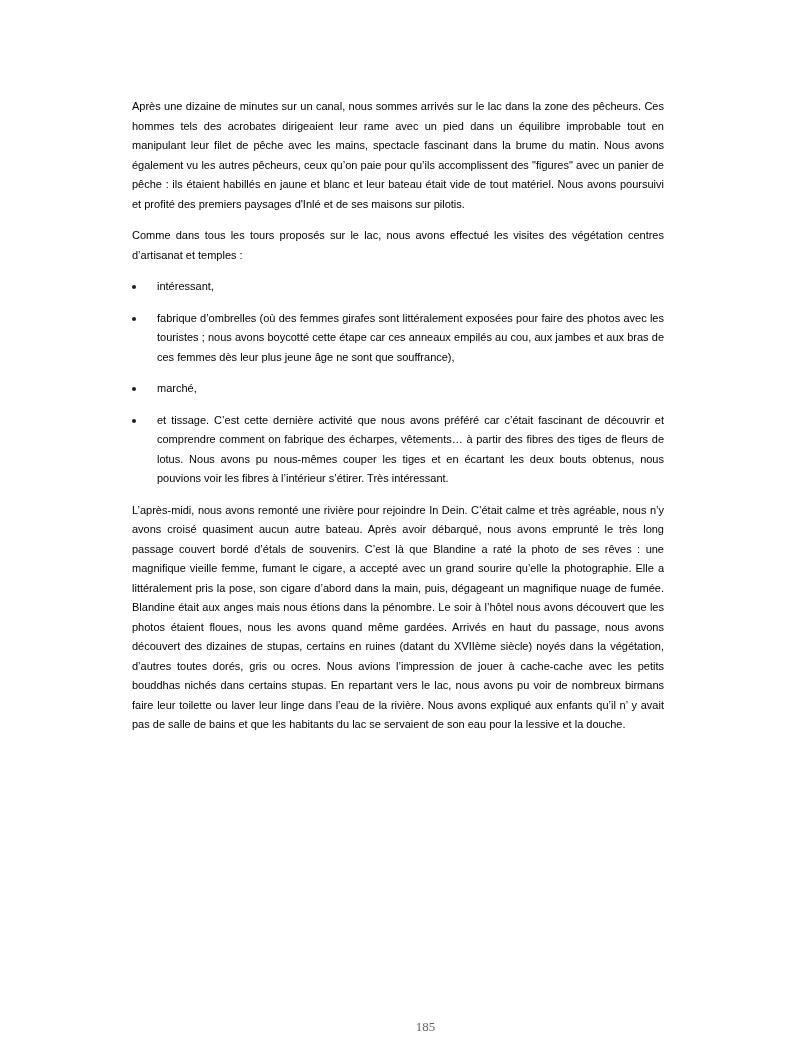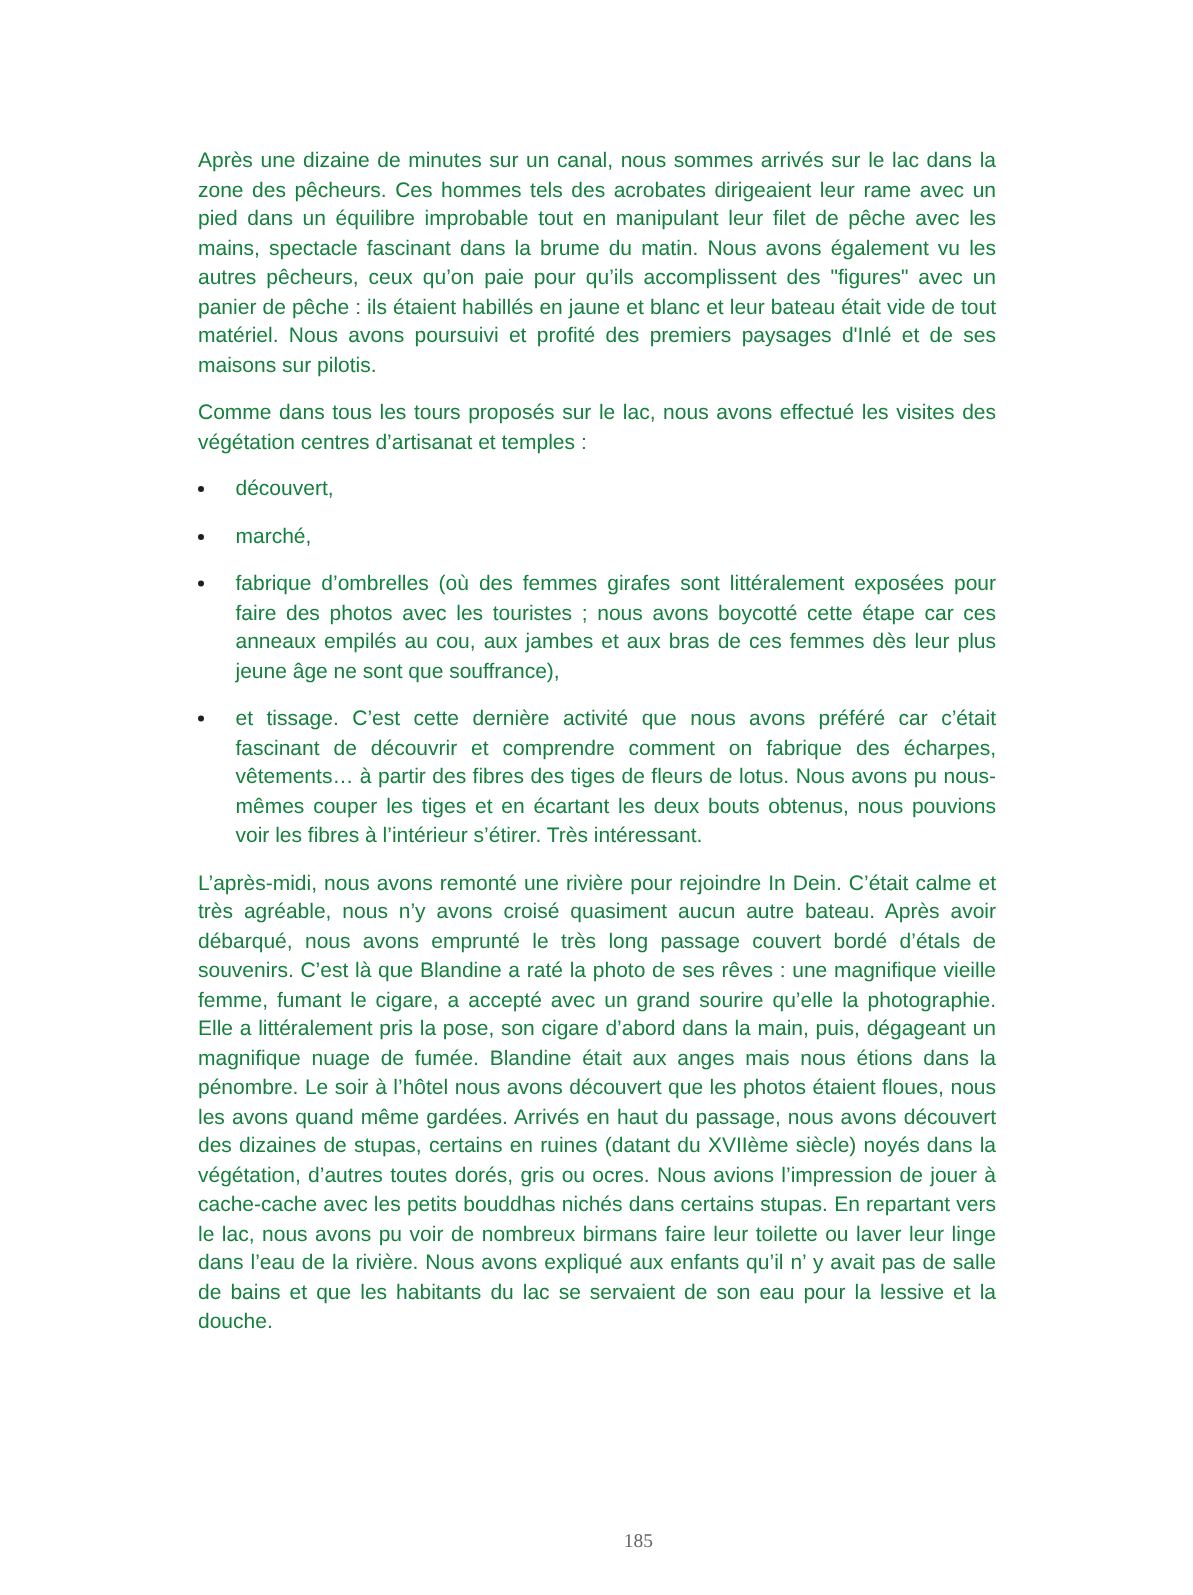--- a/index.html
+++ b/index.html
@@ -12,23 +12,23 @@
       height: 1063px;
       position: relative;
       overflow: hidden;
     }
     .page {
       position: absolute;
       left: 132px;
       top: 97px;
       width: 532px;
       font-family: "Liberation Sans", sans-serif;
-      font-size: 14px;
+      font-size: 11px;
       line-height: 19.5px;
-      color: #15803d;
+      color: #000000;
       text-align: justify;
     }
     .para {
       margin: 0 0 12px 0;
     }
     .bullet-list {
       list-style: none;
       margin: 0;
       padding: 0;
     }
@@ -61,29 +61,29 @@
 </head>
 <body>
 
 <div class="page">
   <p class="para">Après une dizaine de minutes sur un canal, nous sommes arrivés sur le lac dans la zone des pêcheurs. Ces hommes tels des acrobates dirigeaient leur rame avec un pied dans un équilibre improbable tout en manipulant leur filet de pêche avec les mains, spectacle fascinant dans la brume du matin. Nous avons également vu les autres pêcheurs, ceux qu’on paie pour qu’ils accomplissent des "figures" avec un panier de pêche : ils étaient habillés en jaune et blanc et leur bateau était vide de tout matériel. Nous avons poursuivi et profité des premiers paysages d'Inlé et de ses maisons sur pilotis.</p>
   <p class="para">Comme dans tous les tours proposés sur le lac, nous avons effectué les visites des végétation centres d’artisanat et temples :</p>
 
   <ul class="bullet-list">
     <li class="bullet-item">
       <span class="bullet-dot"></span>
-      <span>découvert,</span>
+      <span>intéressant,</span>
+    </li>
+    <li class="bullet-item">
+      <span class="bullet-dot"></span>
+      <span>fabrique d’ombrelles (où des femmes girafes sont littéralement exposées pour faire des photos avec les touristes ; nous avons boycotté cette étape car ces anneaux empilés au cou, aux jambes et aux bras de ces femmes dès leur plus jeune âge ne sont que souffrance),</span>
     </li>
     <li class="bullet-item">
       <span class="bullet-dot"></span>
       <span>marché,</span>
-    </li>
-    <li class="bullet-item">
-      <span class="bullet-dot"></span>
-      <span>fabrique d’ombrelles (où des femmes girafes sont littéralement exposées pour faire des photos avec les touristes ; nous avons boycotté cette étape car ces anneaux empilés au cou, aux jambes et aux bras de ces femmes dès leur plus jeune âge ne sont que souffrance),</span>
     </li>
     <li class="bullet-item">
       <span class="bullet-dot"></span>
       <span>et tissage. C’est cette dernière activité que nous avons préféré car c’était fascinant de découvrir et comprendre comment on fabrique des écharpes, vêtements… à partir des fibres des tiges de fleurs de lotus. Nous avons pu nous-mêmes couper les tiges et en écartant les deux bouts obtenus, nous pouvions voir les fibres à l’intérieur s’étirer. Très intéressant.</span>
     </li>
   </ul>
 
   <p class="para">L’après-midi, nous avons remonté une rivière pour rejoindre In Dein. C’était calme et très agréable, nous n’y avons croisé quasiment aucun autre bateau. Après avoir débarqué, nous avons emprunté le très long passage couvert bordé d’étals de souvenirs. C’est là que Blandine a raté la photo de ses rêves : une magnifique vieille femme, fumant le cigare, a accepté avec un grand sourire qu’elle la photographie. Elle a littéralement pris la pose, son cigare d’abord dans la main, puis, dégageant un magnifique nuage de fumée. Blandine était aux anges mais nous étions dans la pénombre. Le soir à l’hôtel nous avons découvert que les photos étaient floues, nous les avons quand même gardées. Arrivés en haut du passage, nous avons découvert des dizaines de stupas, certains en ruines (datant du XVIIème siècle) noyés dans la végétation, d’autres toutes dorés, gris ou ocres. Nous avions l’impression de jouer à cache-cache avec les petits bouddhas nichés dans certains stupas. En repartant vers le lac, nous avons pu voir de nombreux birmans faire leur toilette ou laver leur linge dans l’eau de la rivière. Nous avons expliqué aux enfants qu’il n’ y avait pas de salle de bains et que les habitants du lac se servaient de son eau pour la lessive et la douche.</p>
 </div>
 

